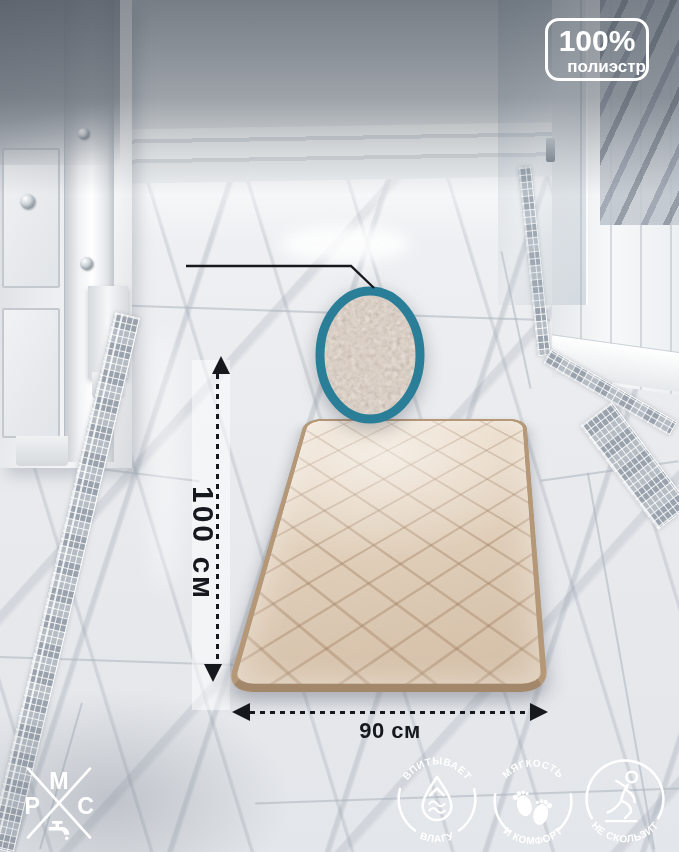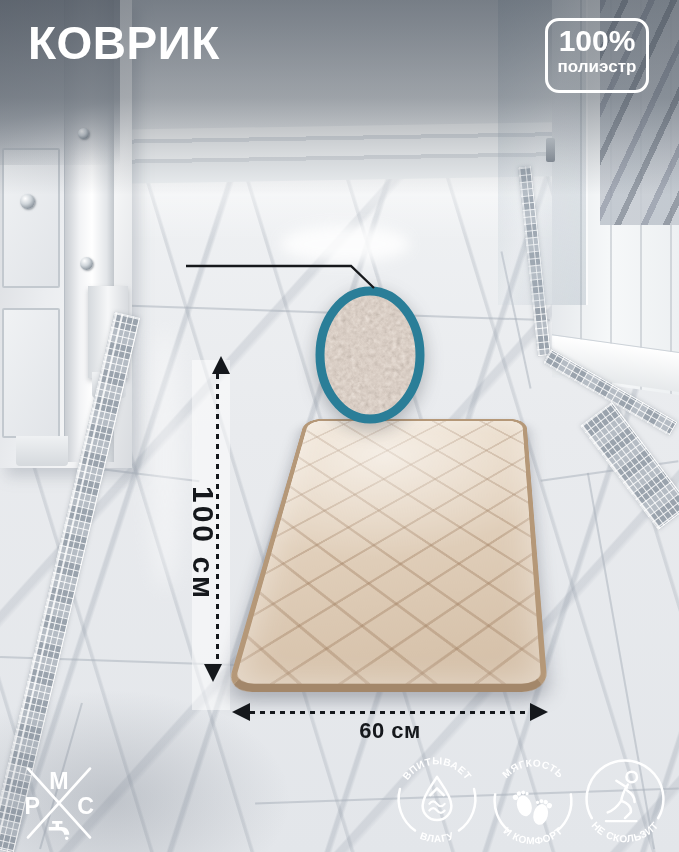--- a/index.html
+++ b/index.html
@@ -96,24 +96,24 @@
     background:repeating-linear-gradient(90deg,#15181c 0 5px, rgba(0,0,0,0) 5px 10px); }
   .arr-left { left:232px; top:703px; width:0; height:0; z-index:12;
     border-top:9px solid transparent; border-bottom:9px solid transparent; border-right:18px solid #15181c; }
   .arr-right { left:530px; top:703px; width:0; height:0; z-index:12;
     border-top:9px solid transparent; border-bottom:9px solid transparent; border-left:18px solid #15181c; }
   .dimh-label { left:330px; top:718px; width:120px; z-index:12; text-align:center;
     font-size:22px; font-weight:800; color:#15181c; letter-spacing:.5px; }
 
   
   .title { left:28px; top:18px; z-index:13; color:#fff; font-weight:800; font-size:46px; line-height:50px; letter-spacing:.5px; white-space:nowrap; }
-  .mat-badge { left:545px; top:18px; width:104px; height:75px; z-index:13;
+  .mat-badge { left:545px; top:18px; width:104px; height:63px; z-index:13;
     border:3px solid #fff; border-radius:14px; color:#fff; text-align:center; padding-top:4px; }
   .mat-badge .v { font-size:30px; font-weight:800; line-height:32px; }
-  .mat-badge .n { font-size:17px; font-weight:700; line-height:20px; }
+  .mat-badge .n { font-size:17px; font-weight:700; line-height:20px;text-align:right; }
 
   
   .logo-svg { left:16px; top:758px; z-index:13; }
   .logo-letter { font-family:"Liberation Sans","DejaVu Sans",sans-serif; font-weight:700; font-size:27px; fill:#fff; }
   .fbadge { z-index:13; }
   .btxt { font-family:"Liberation Sans","DejaVu Sans",sans-serif; font-weight:700; font-size:10.5px; fill:#fff; letter-spacing:.6px; }
   .arc { fill:none; stroke:#fff; stroke-width:2.6; stroke-linecap:round; }
   .iconline { fill:none; stroke:#fff; stroke-width:2.6; stroke-linecap:round; stroke-linejoin:round; }
 </style>
 </head>
@@ -166,21 +166,21 @@
 
   <div class="abs dim-strip"></div>
   <div class="abs dimv-line"></div>
   <div class="abs arr-up"></div>
   <div class="abs arr-down"></div>
   <div class="abs dimv-label">100 см</div>
 
   <div class="abs dimh-line"></div>
   <div class="abs arr-left"></div>
   <div class="abs arr-right"></div>
-  <div class="abs dimh-label">60 см</div>
+  <div class="abs dimh-label">90 см</div>
 
   <svg class="abs callout-line" width="195" height="32">
     <path d="M 3,5 H 168 L 191,27" fill="none" stroke="#17191c" stroke-width="2.4"></path>
   </svg>
 
   <svg class="abs inset-svg" width="110" height="138" viewBox="0 0 110 138">
     <defs>
       <filter id="fluffNoise" x="-10%" y="-10%" width="120%" height="120%">
         <feTurbulence type="fractalNoise" baseFrequency="0.22" numOctaves="4" seed="7" result="n"></feTurbulence>
         <feColorMatrix in="n" type="matrix" values="0.33 0.33 0.33 0 0  0.33 0.33 0.33 0 0  0.33 0.33 0.33 0 0  0 0 0 0 1" result="g"></feColorMatrix>
@@ -194,21 +194,20 @@
           <ellipse cx="55" cy="69" rx="46" ry="60"></ellipse>
         </clipPath>
     </defs>
     <g clip-path="url(#insetClip)">
       <rect width="110" height="138" filter="url(#fluffNoise)"></rect>
     </g>
     <ellipse cx="55" cy="69" rx="50" ry="64" fill="none" stroke="#2a7e98" stroke-width="9"></ellipse>
   </svg>
 
   <div class="abs title">
-    <div>КОВРИК</div>
   </div>
   <div class="abs mat-badge">
     <div class="v">100%</div>
     <div class="n">полиэстр</div>
   </div>
 
   <svg class="abs logo-svg" width="86" height="90" viewBox="0 0 100 100">
     <g stroke="#fff" stroke-width="3.2" stroke-linecap="round" fill="none">
       <path d="M 14,10 L 86,90"></path>
         <path d="M 86,10 L 14,90"></path>

